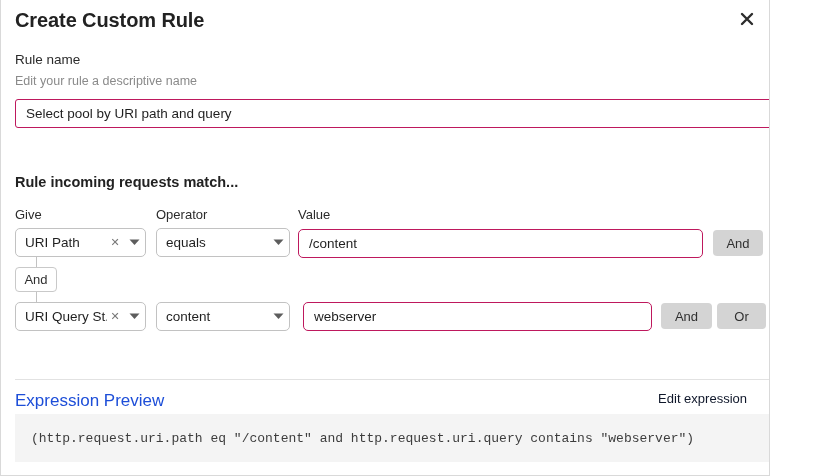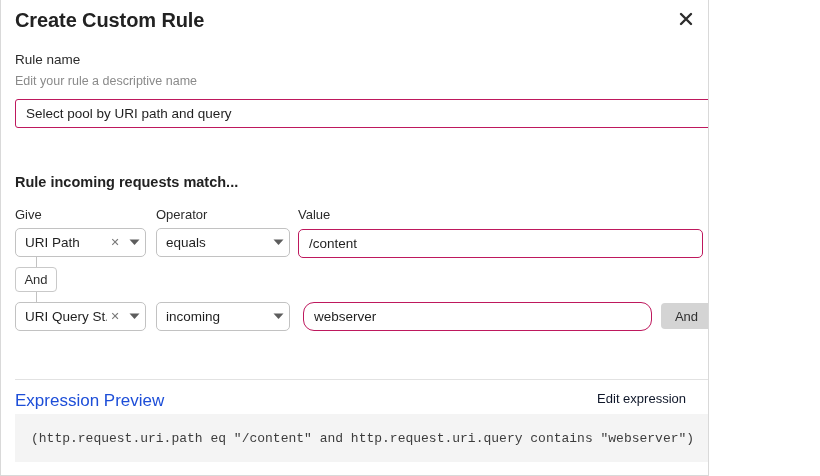--- a/index.html
+++ b/index.html
@@ -5,21 +5,21 @@
   * { box-sizing: border-box; }
   html, body {
     margin: 0; padding: 0;
     width: 820px; height: 476px;
     background: #ffffff;
     font-family: "Liberation Sans", sans-serif;
     -webkit-font-smoothing: antialiased;
   }
   #modal {
     position: relative;
-    width: 709px;
+    width: 770px;
     height: 476px;
     background: #ffffff;
     border: 1px solid #d9d9d9;
     border-top: none;
     overflow: hidden;
   }
 
   
   .dlg-title {
     position: absolute;
@@ -256,29 +256,29 @@
     <span class="sel-text">URI Query St...</span>
     <span class="clear-x">✕</span>
     <span class="caret">
       <svg width="11" height="7" viewBox="0 0 11 7">
         <path d="M0.5 0.5 L5.5 6 L10.5 0.5 Z" fill="#5d5d5d"></path>
       </svg>
     </span>
   </div>
 
   <div class="sel" style="left:155px; top:302px; width:134px;">
-    <span class="sel-text">incoming</span>
-    <span class="caret">
-      <svg width="11" height="7" viewBox="0 0 11 7">
-        <path d="M0.5 0.5 L5.5 6 L10.5 0.5 Z" fill="#5d5d5d"></path>
-      </svg>
-    </span>
-  </div>
-
-  <input class="text-input" style="left: 302px; top: 302px; width: 349px; height: 29px; border-radius: 11px;" value="webserver">
+    <span class="sel-text">content</span>
+    <span class="caret">
+      <svg width="11" height="7" viewBox="0 0 11 7">
+        <path d="M0.5 0.5 L5.5 6 L10.5 0.5 Z" fill="#5d5d5d"></path>
+      </svg>
+    </span>
+  </div>
+
+  <input class="text-input" style="left: 302px; top: 302px; width: 349px; height: 29px; border-radius: 5px;" value="webserver">
 
   <button class="chip" style="left:660px; top:303px; width:51px;">And</button>
   <button class="chip" style="left:716px; top:303px; width:49px;">Or</button>
 
   <div class="row-x" style="left:776px; top:309px;">
     <svg width="13" height="13" viewBox="0 0 13 13">
       <path d="M1.8 1.8 L11.2 11.2 M11.2 1.8 L1.8 11.2" stroke="#222222" stroke-width="2.4" stroke-linecap="round"></path>
     </svg>
   </div>
 

